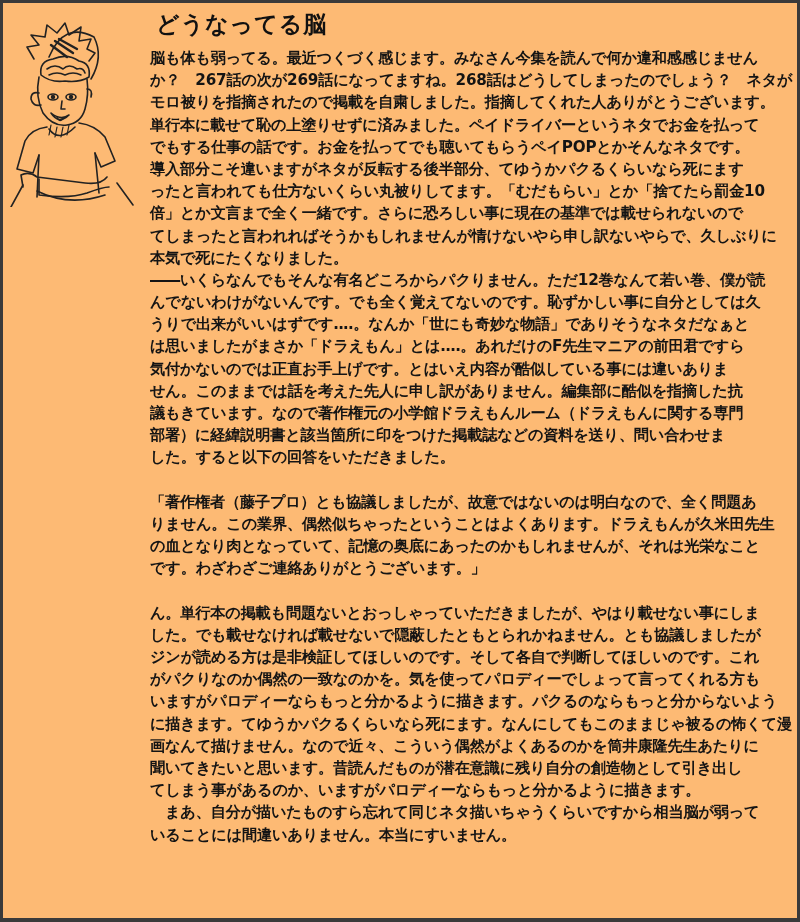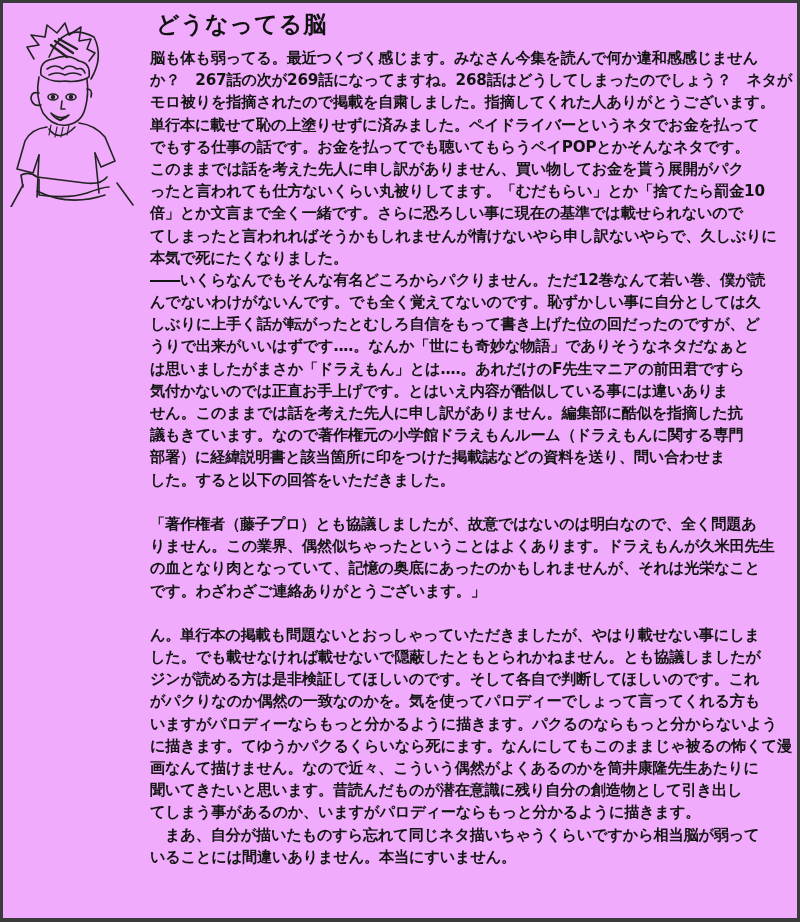--- a/index.html
+++ b/index.html
@@ -2,21 +2,21 @@
 <html><head>
 <meta charset="utf-8">
 <style>
   html, body { margin: 0; padding: 0; background: #ffffff; }
   body { width: 800px; height: 922px; position: relative; overflow: hidden; }
   .page {
     position: absolute; left: 0; top: 0; width: 800px; height: 922px;
     box-sizing: border-box;
     border: 3px solid #3a3a3a;
     border-bottom-width: 4px;
-    background: #f0abfc;
+    background: #fdba74;
   }
   .sketch { position: absolute; left: 6px; top: 14px; width: 130px; height: 190px; }
   .title {
     position: absolute; left: 153px; top: 6px;
     font-family: "DejaVu Sans", sans-serif;
     font-weight: bold; font-size: 23px; color: #111;
     letter-spacing: 1px; margin: 0;
   }
   .body-text {
     position: absolute; left: 147px; top: 44px; width: 630px;
@@ -73,28 +73,27 @@
 
   <h1 class="title">どうなってる脳</h1>
 
   <div class="body-text">
     <div>
       <span class="line">脳も体も弱ってる。最近つくづく感じます。みなさん今集を読んで何か違和感感じません</span>
       <span class="line">か？　267話の次が269話になってますね。268話はどうしてしまったのでしょう？　ネタが</span>
       <span class="line">モロ被りを指摘されたので掲載を自粛しました。指摘してくれた人ありがとうございます。</span>
       <span class="line">単行本に載せて恥の上塗りせずに済みました。ペイドライバーというネタでお金を払って</span>
       <span class="line">でもする仕事の話です。お金を払ってでも聴いてもらうペイPOPとかそんなネタです。</span>
-      <span class="line">このままでは話を考えた先人に申し訳がありません、買い物してお金を貰う展開がパク</span>
+      <span class="line">導入部分こそ違いますがネタが反転する後半部分、てゆうかパクるくらいなら死にます</span>
       <span class="line">ったと言われても仕方ないくらい丸被りしてます。「むだもらい」とか「捨てたら罰金10</span>
       <span class="line">倍」とか文言まで全く一緒です。さらに恐ろしい事に現在の基準では載せられないので</span>
       <span class="line">てしまったと言われればそうかもしれませんが情けないやら申し訳ないやらで、久しぶりに</span>
       <span class="line">本気で死にたくなりました。</span>
       <span class="line">――いくらなんでもそんな有名どころからパクりません。ただ12巻なんて若い巻、僕が読</span>
       <span class="line">んでないわけがないんです。でも全く覚えてないのです。恥ずかしい事に自分としては久</span>
-      <span class="line">しぶりに上手く話が転がったとむしろ自信をもって書き上げた位の回だったのですが、ど</span>
       <span class="line">うりで出来がいいはずです‥‥。なんか「世にも奇妙な物語」でありそうなネタだなぁと</span>
       <span class="line">は思いましたがまさか「ドラえもん」とは‥‥。あれだけのF先生マニアの前田君ですら</span>
       <span class="line">気付かないのでは正直お手上げです。とはいえ内容が酷似している事には違いありま</span>
       <span class="line">せん。このままでは話を考えた先人に申し訳がありません。編集部に酷似を指摘した抗</span>
       <span class="line">議もきています。なので著作権元の小学館ドラえもんルーム（ドラえもんに関する専門</span>
       <span class="line">部署）に経緯説明書と該当箇所に印をつけた掲載誌などの資料を送り、問い合わせま</span>
       <span class="line">した。すると以下の回答をいただきました。</span>
     </div>
     <span class="gap"></span>
     <div>

